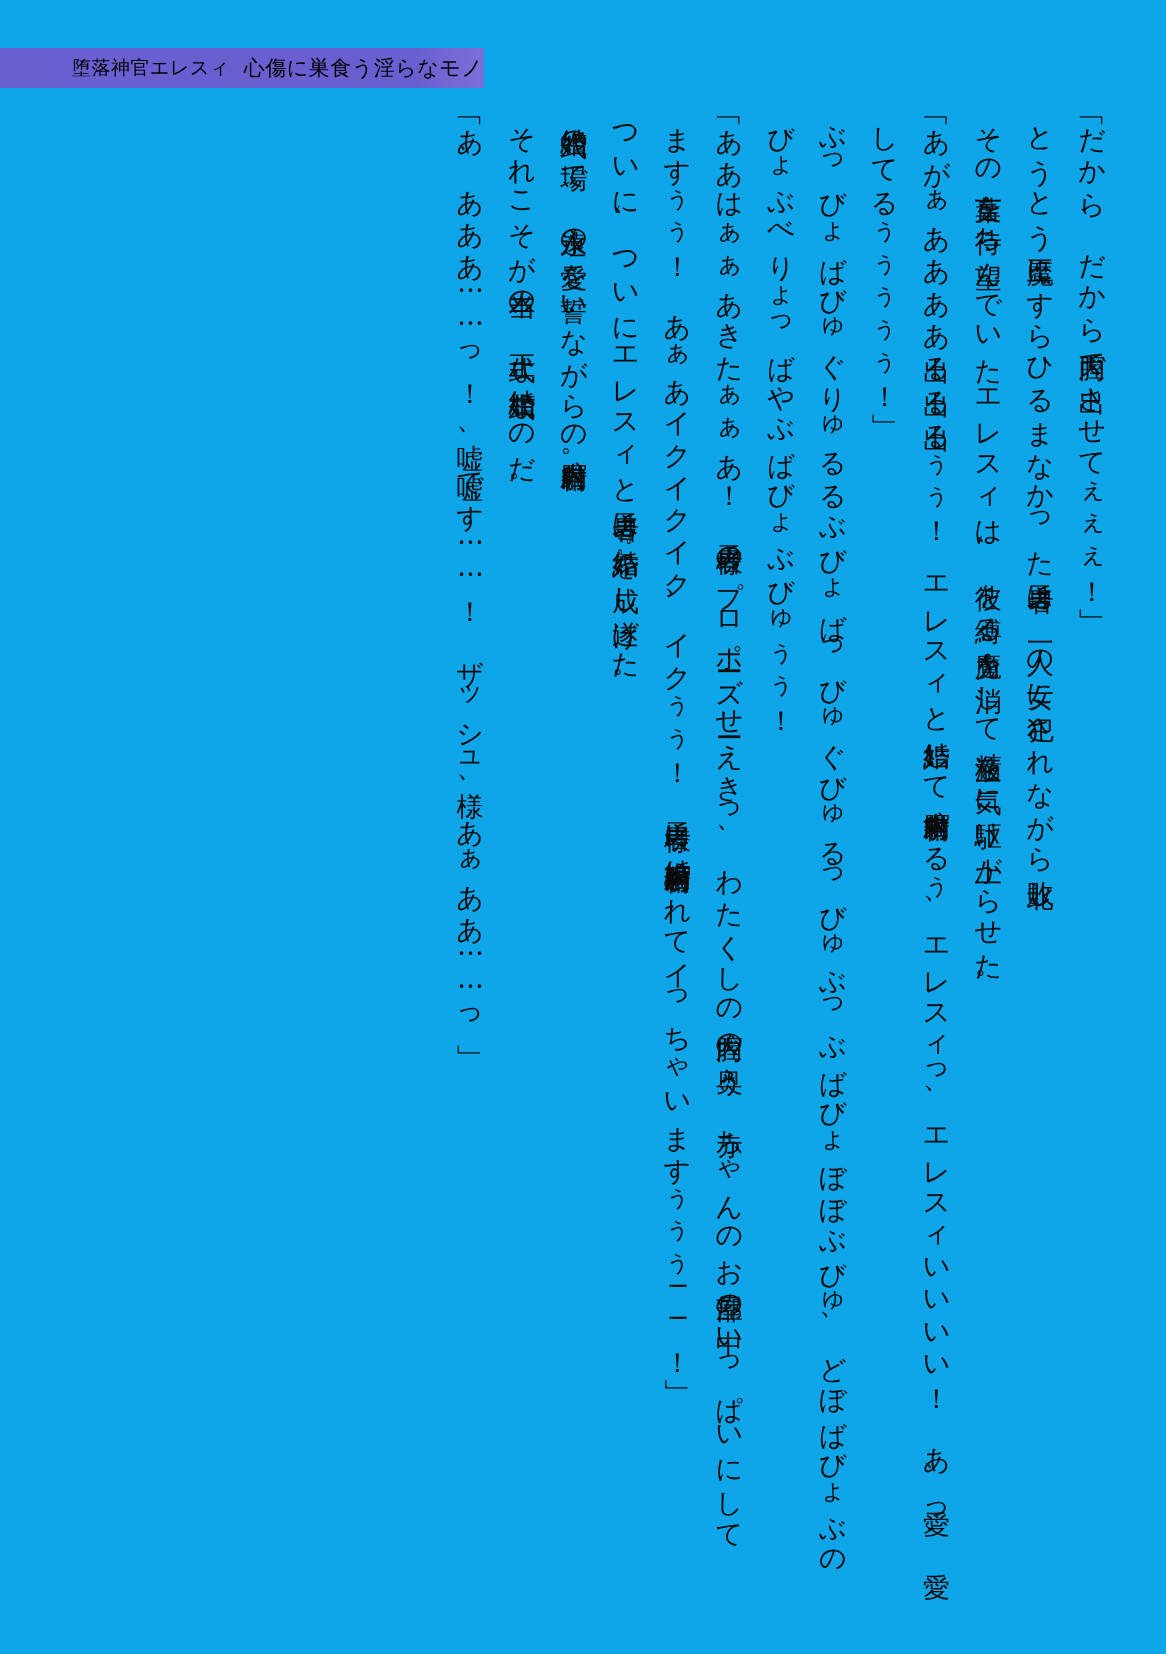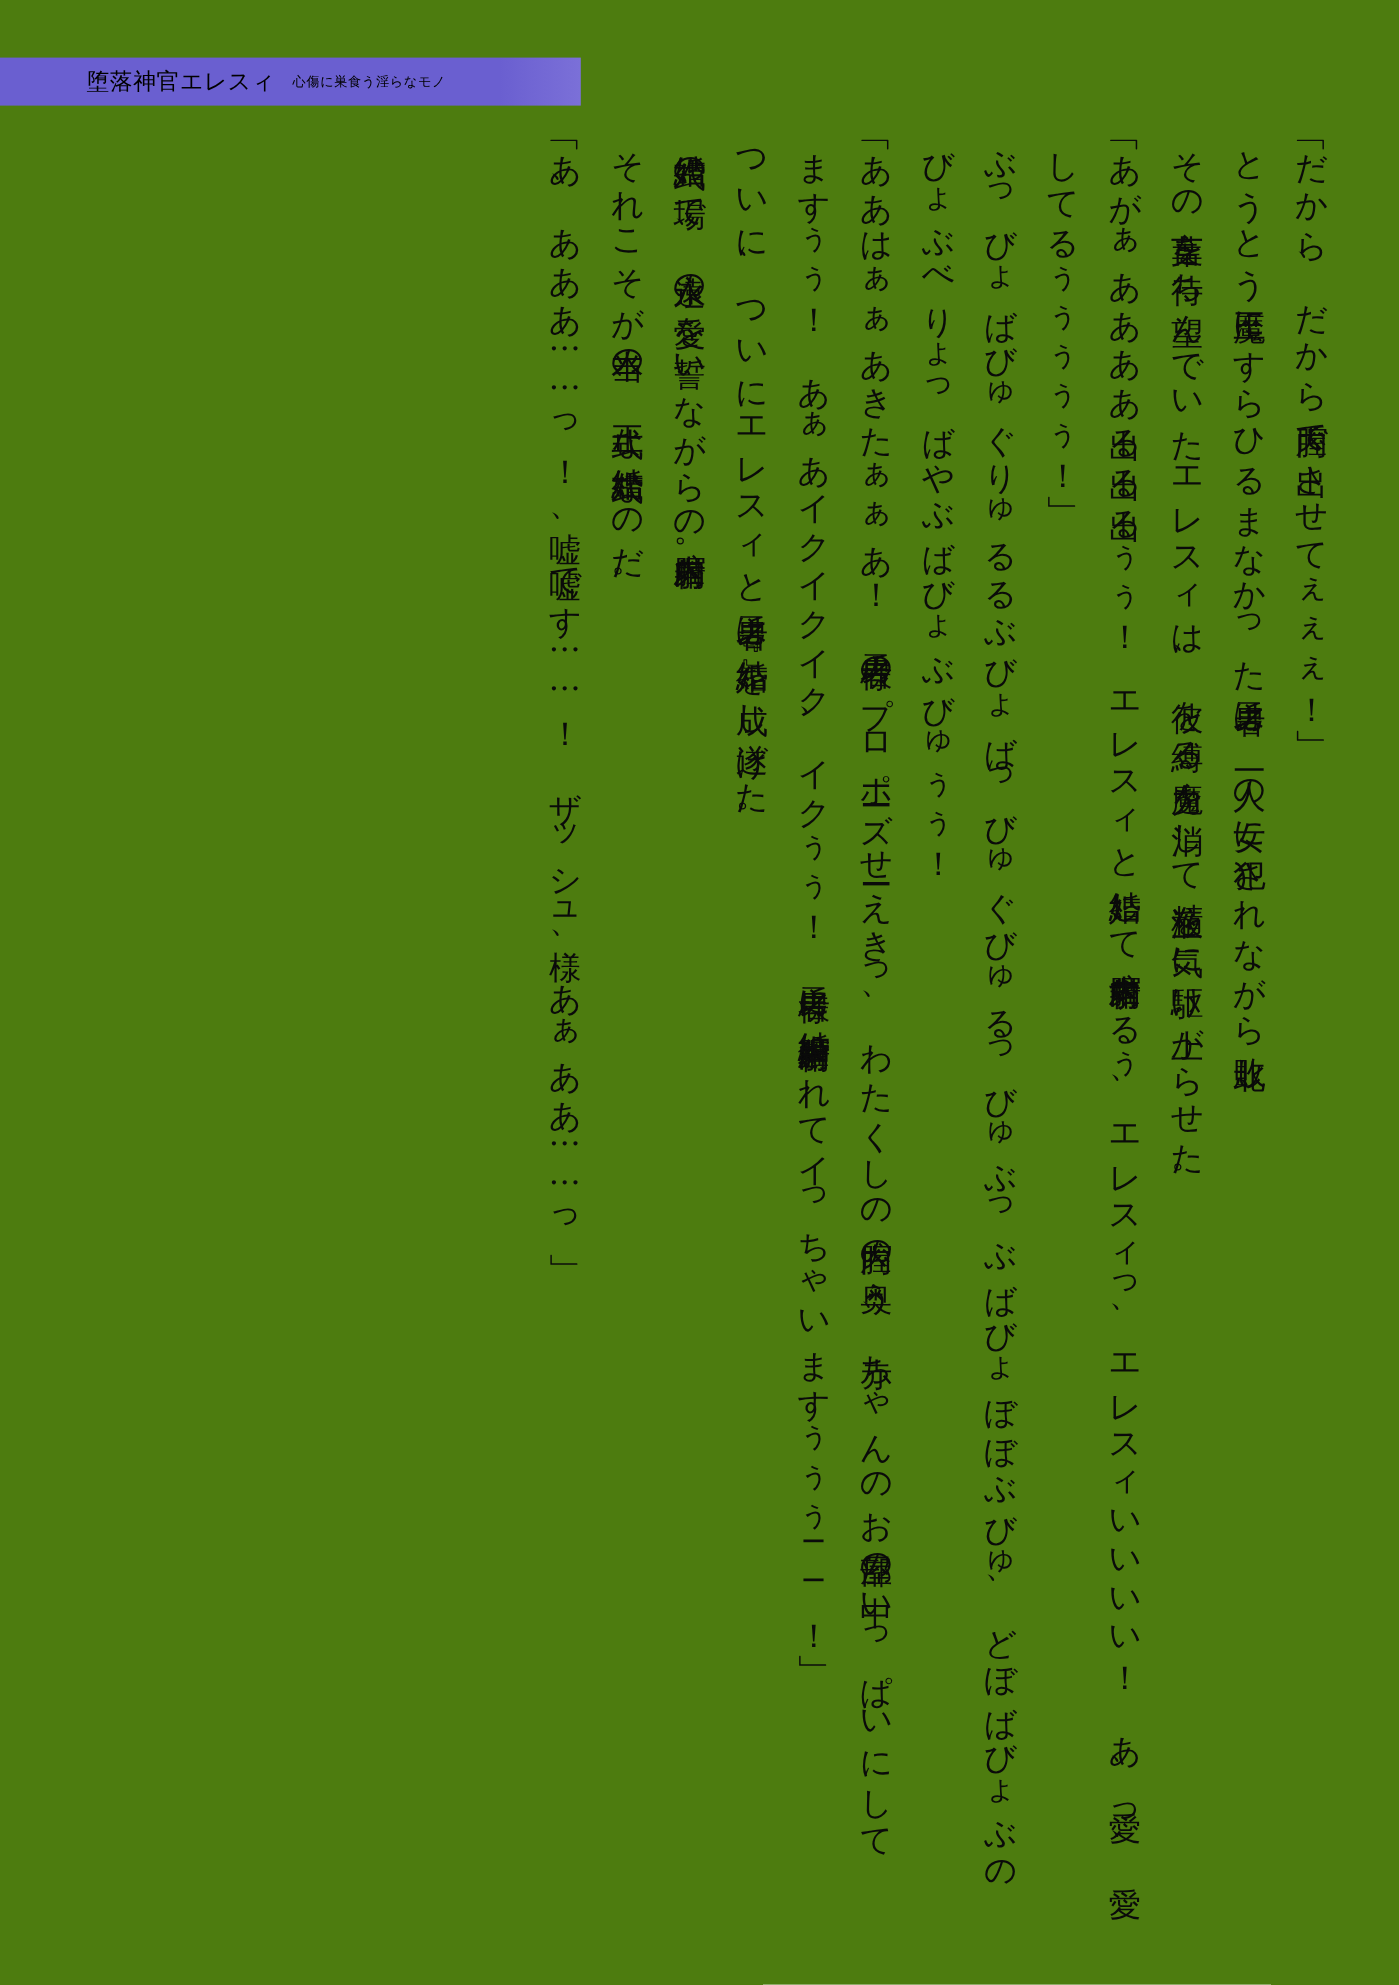--- a/index.html
+++ b/index.html
@@ -7,21 +7,21 @@
     padding: 0;
     background: #ffffff;
   }
   body {
     font-family: "Liberation Serif", "DejaVu Serif", serif;
   }
   .page {
     position: relative;
     width: 1166px;
     height: 1654px;
-    background: #4d7c0f;
+    background: #0ea5e9;
     overflow: hidden;
     box-sizing: border-box;
   }
   
   .header-band {
     position: absolute;
     top: 48px;
     left: 0;
     width: 484px;
     height: 40px;
@@ -39,21 +39,21 @@
     padding-left: 72px;
     box-sizing: border-box;
     color: #000000;
     font-size: 19px;
     letter-spacing: 0.5px;
     font-family: "Liberation Serif", "DejaVu Serif", serif;
     white-space: nowrap;
   }
   .header-title .sub {
     margin-left: 14px;
-    font-size: 11px;
+    font-size: 21px;
   }
 
   
   .body-text {
     position: absolute;
     top: 108px;
     right: 48px;
     width: 1020px;
     height: 1460px;
     writing-mode: vertical-rl;

